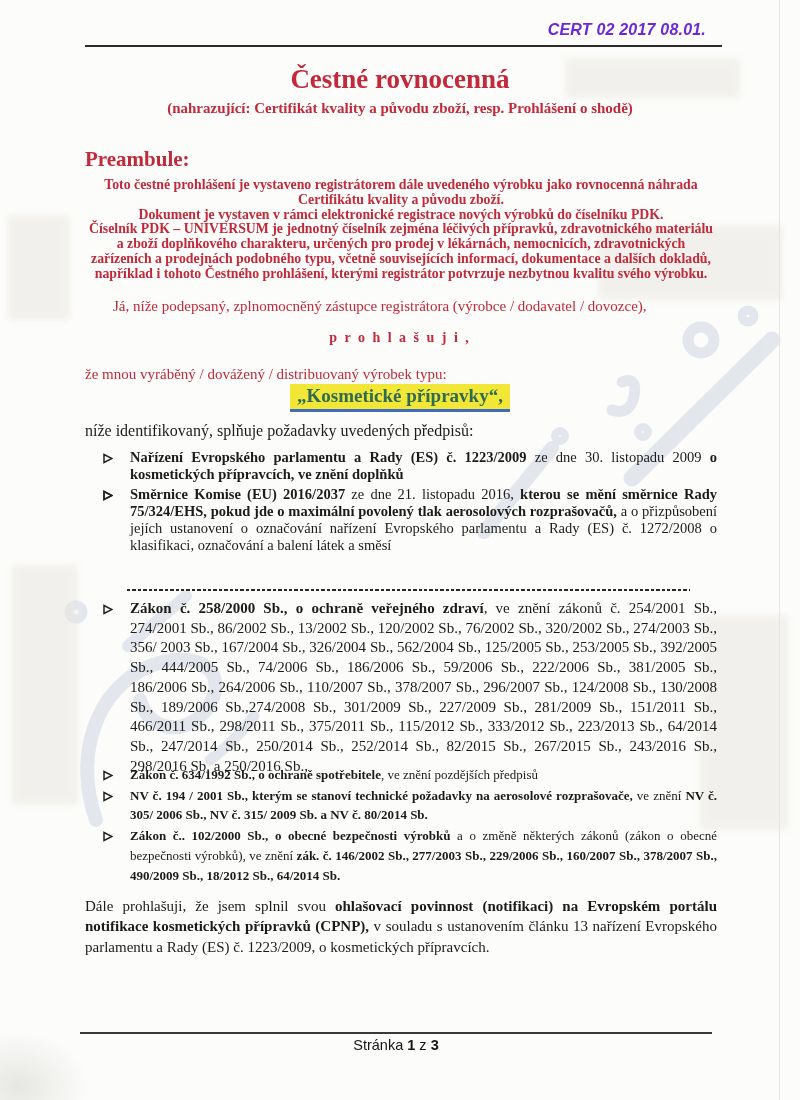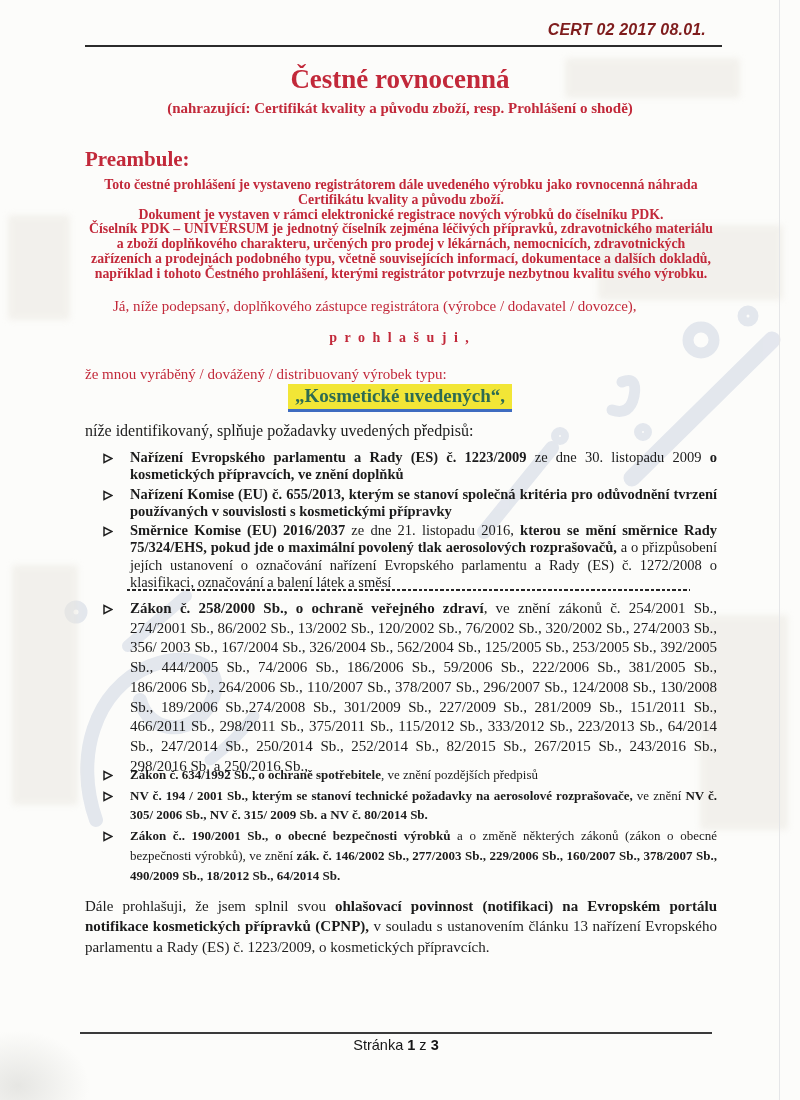--- a/index.html
+++ b/index.html
@@ -16,21 +16,21 @@
   #bottom-smudge{left:0; top:1030px; width:90px; height:70px;
     background:radial-gradient(ellipse at 20% 80%, #e6e6e3 0%, rgba(230,230,227,0) 70%);}
   #watermark{position:absolute; left:0; top:0; z-index:0; pointer-events:none;}
   
   .sec{position:absolute; left:85px; width:632px; z-index:2;}
   .full{left:0; width:800px;}
   .red{color:#c2293a;}
   .b{font-weight:bold;}
   #doc-code{position:absolute; top:21px; right:94px; z-index:2;
     font-family:"Liberation Sans","DejaVu Sans",sans-serif;
-    font-weight:bold; font-style:italic; font-size:16px; color:#7f1d1d; letter-spacing:.2px;}
+    font-weight:bold; font-style:italic; font-size:16px; color:#6d28d9; letter-spacing:.2px;}
   #header-rule{position:absolute; top:45px; left:85px; width:637px; height:2px;
     background:#2b2b2b; z-index:2;}
   #page-title{top:64px; text-align:center; font-weight:bold; font-size:27px;}
   #page-subtitle{top:100px; text-align:center; font-weight:bold; font-size:15px;}
   #sec-preamble{top:147px;}
   #preamble-heading{font-weight:bold; font-size:21px; margin:0 0 6px 0;}
   .preamble-par{font-weight:bold; font-size:13.8px; line-height:14.8px; margin:0; text-align:center;}
   #decl-intro{top:298px; left:113px; width:600px; font-size:15px;}
   #decl-verb{top:330px; text-align:center; font-weight:bold; font-size:14px; letter-spacing:2px;}
   #type-line{top:366px; font-size:15px;}
@@ -93,44 +93,43 @@
   <div id="page-title" class="sec full red">Čestné rovnocenná</div>
   <div id="page-subtitle" class="sec full red">(nahrazující: Certifikát kvality a původu zboží, resp. Prohlášení o shodě)</div>
 
   <div id="sec-preamble" class="sec red">
     <div id="preamble-heading">Preambule:</div>
     <p class="preamble-par">Toto čestné prohlášení je vystaveno registrátorem dále uvedeného výrobku jako rovnocenná náhrada Certifikátu kvality a původu zboží.</p>
     <p class="preamble-par">Dokument je vystaven v rámci elektronické registrace nových výrobků do číselníku PDK.</p>
     <p class="preamble-par">Číselník PDK – UNIVERSUM je jednotný číselník zejména léčivých přípravků, zdravotnického materiálu a zboží doplňkového charakteru, určených pro prodej v lékárnách, nemocnicích, zdravotnických zařízeních a prodejnách podobného typu, včetně souvisejících informací, dokumentace a dalších dokladů, například i tohoto Čestného prohlášení, kterými registrátor potvrzuje nezbytnou kvalitu svého výrobku.</p>
   </div>
 
-  <div id="decl-intro" class="sec red">Já, níže podepsaný, doplňkového zástupce registrátora (výrobce / dodavatel / dovozce),</div>
+  <div id="decl-intro" class="sec red">Já, níže podepsaný, zplnomocněný zástupce registrátora (výrobce / dodavatel / dovozce),</div>
   <div id="decl-verb" class="sec full red">p r o h l a š u j i ,</div>
   <div id="type-line" class="sec red">že mnou vyráběný / dovážený / distribuovaný výrobek typu:</div>
   <div id="product-line" class="sec full">
-    <span id="product-name">„Kosmetické uvedených“,</span>
+    <span id="product-name">„Kosmetické přípravky“,</span>
   </div>
   <div id="req-intro" class="sec">níže identifikovaný, splňuje požadavky uvedených předpisů:</div>
 
   <ul id="sec-list1" class="sec blist">
     <li>
       <span class="marker">
         <svg width="10" height="11" viewBox="0 0 10 11">
             <path d="M1,1.5 L9,5.5 L1,9.5 Z" fill="none" stroke="#222" stroke-width="1.5"></path>
           </svg>
       </span>
       <span><span class="b">Nařízení Evropského parlamentu a Rady (ES) č. 1223/2009</span><span> ze dne 30. listopadu 2009 </span><span class="b">o kosmetických přípravcích, ve znění doplňků</span></span>
     </li>
     <li>
       <span class="marker">
         <svg width="10" height="11" viewBox="0 0 10 11">
             <path d="M1,1.5 L9,5.5 L1,9.5 Z" fill="none" stroke="#222" stroke-width="1.5"></path>
           </svg>
       </span>
-      <span><span class="b">Nařízení Komise (EU) č. 655/2013, kterým se stanoví společná kritéria pro odůvodnění tvrzení používaných v souvislosti s kosmetickými přípravky</span></span>
     </li>
     <li>
       <span class="marker">
         <svg width="10" height="11" viewBox="0 0 10 11">
             <path d="M1,1.5 L9,5.5 L1,9.5 Z" fill="none" stroke="#222" stroke-width="1.5"></path>
           </svg>
       </span>
       <span><span class="b">Směrnice Komise (EU) 2016/2037</span><span> ze dne 21. listopadu 2016, </span><span class="b">kterou se mění směrnice Rady 75/324/EHS, pokud jde o maximální povolený tlak aerosolových rozprašovačů,</span><span> a o přizpůsobení jejích ustanovení o označování nařízení Evropského parlamentu a Rady (ES) č. 1272/2008 o klasifikaci, označování a balení látek a směsí</span></span>
     </li>
   </ul>
@@ -164,21 +163,21 @@
           </svg>
       </span>
       <span><span class="b">NV č. 194 / 2001 Sb., kterým se stanoví technické požadavky na aerosolové rozprašovače,</span><span> ve znění </span><span class="b">NV č. 305/ 2006 Sb., NV č. 315/ 2009 Sb. a NV č. 80/2014 Sb.</span></span>
     </li>
     <li>
       <span class="marker">
         <svg width="10" height="11" viewBox="0 0 10 11">
             <path d="M1,1.5 L9,5.5 L1,9.5 Z" fill="none" stroke="#222" stroke-width="1.5"></path>
           </svg>
       </span>
-      <span><span class="b">Zákon č.. 190/2001 Sb., o obecné bezpečnosti výrobků</span><span> a o změně některých zákonů (zákon o obecné bezpečnosti výrobků), ve znění </span><span class="b">zák. č. 146/2002 Sb., 277/2003 Sb., 229/2006 Sb., 160/2007 Sb., 378/2007 Sb., 490/2009 Sb., 18/2012 Sb., 64/2014 Sb.</span></span>
+      <span><span class="b">Zákon č.. 102/2000 Sb., o obecné bezpečnosti výrobků</span><span> a o změně některých zákonů (zákon o obecné bezpečnosti výrobků), ve znění </span><span class="b">zák. č. 146/2002 Sb., 277/2003 Sb., 229/2006 Sb., 160/2007 Sb., 378/2007 Sb., 490/2009 Sb., 18/2012 Sb., 64/2014 Sb.</span></span>
     </li>
   </ul>
 
   <div id="closing" class="sec"><span>Dále prohlašuji, že jsem splnil svou </span><span class="b">ohlašovací povinnost (notifikaci) na Evropském portálu notifikace kosmetických přípravků (CPNP),</span><span> v souladu s ustanovením článku 13 nařízení Evropského parlamentu a Rady (ES) č. 1223/2009, o kosmetických přípravcích.</span></div>
 
   <div id="footer-rule"></div>
   <div id="page-number"><span>Stránka </span><span class="b">1</span><span> z </span><span class="b">3</span></div>
 
 </div>
 

